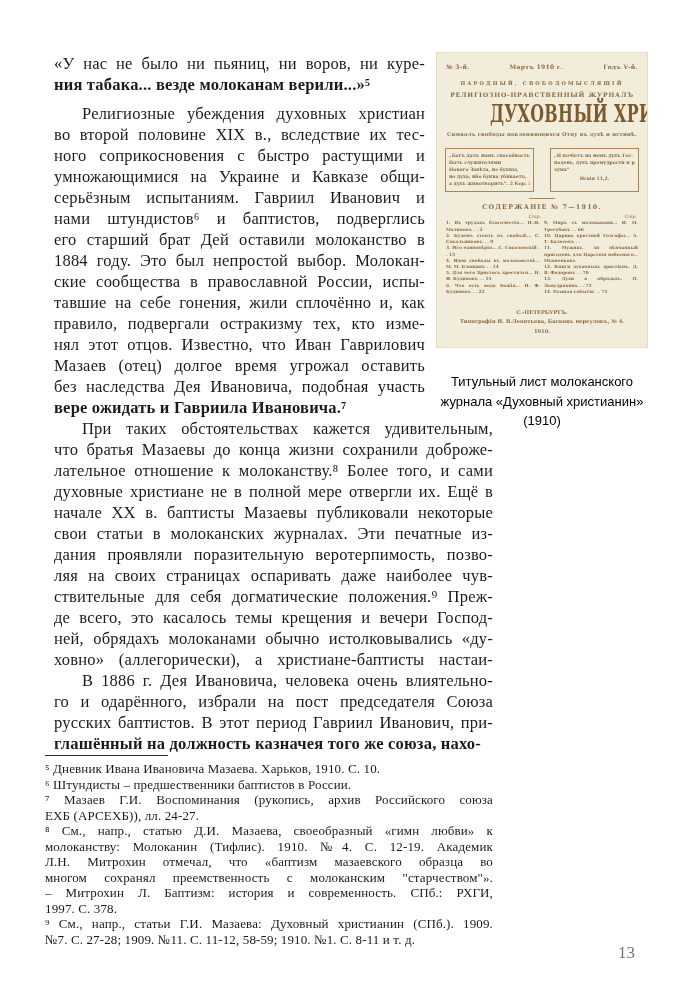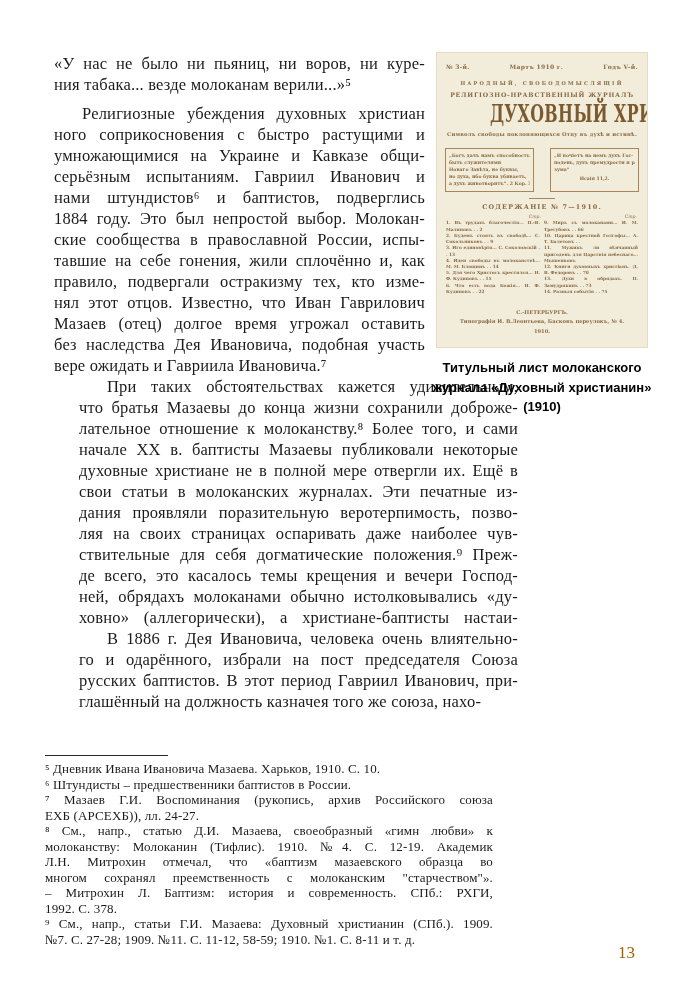--- a/index.html
+++ b/index.html
@@ -7,29 +7,29 @@
     width:696px;height:1000px;background:#ffffff;
     font-family:"Liberation Serif","DejaVu Serif",serif;
     color:#1b1b1b; position:relative; overflow:hidden;
   }
   .page{position:absolute;inset:0;background:#ffffff;}
 
   
   .body-col{position:absolute;left:54px;top:45px;}
   .para{margin:0;}
   .para.narrow{width:371px;margin-top:8px;}
-  .para.wide{width:439px;margin-left:25px;}
+  .para.wide{width:439px;}
   .bline{
     font-size:16.5px;line-height:21px;
     text-align:justify;text-align-last:justify;
     letter-spacing:0.012em;white-space:normal;
     overflow:hidden;height:21px;
   }
   .bline.first-ind{text-indent:28px;}
-  .bline.last{text-align:center;text-align-last:left;}
+  .bline.last{text-align:center;text-align-last:left;font-weight:bold;}
 
   
   .figure{position:absolute;left:436px;top:52px;width:212px;}
   .cover{
     width:212px;height:296px;background:#f2ecdb;
     border:1px solid #e6ddc4; box-sizing:border-box;
     color:#8a6a42; font-family:"DejaVu Serif",serif;
     padding-top:10px; overflow:hidden; position:relative;
   }
   .cover-head{display:flex;justify-content:space-between;padding:0 9px;
@@ -57,69 +57,71 @@
     font-size:4.6px;font-style:italic;}
   .str-row span{width:94px;text-align:right;}
   .toc{display:flex;justify-content:space-between;padding:0 9px;margin-top:1px;height:74px;overflow:hidden;}
   .toc-col{width:94px;font-size:4.3px;line-height:1.45;font-weight:bold;}
   .toc-item{text-align:justify;}
   .publisher{position:absolute;left:0;right:0;bottom:11px;text-align:center;
     font-size:5.2px;line-height:1.8;font-weight:bold;}
 
   
   .caption{
-    margin-top:10px;width:224px;margin-left:-6px;text-align:center;
+    margin-top:24px;width:224px;margin-left:-6px;text-align:center;
     font-family:"Liberation Sans","DejaVu Sans",sans-serif;
-    font-weight:bold;font-size:13px;line-height:19.5px;color:#000;
+    font-weight:normal;font-size:13px;line-height:19.5px;color:#000;
   }
 
   
   .footnotes{position:absolute;left:45px;top:755px;width:448px;}
   .fn-rule{width:123px;border-top:1.6px solid #2a2a2a;margin-bottom:5px;}
   .footnote{margin:0;}
   .fnline{
     font-size:13px;line-height:15.5px;
     text-align:justify;text-align-last:justify;
     overflow:hidden;height:15.5px;letter-spacing:0.01em;
   }
   .fnline.last{text-align:right;text-align-last:left;}
 
-  .page-num{position:absolute;left:618px;top:943px;font-size:17px;color:#a16207;}
+  .page-num{position:absolute;left:618px;top:943px;font-size:17px;color:#737373;}
 </style>
 </head>
 <body>
 
 <div class="page">
 
   <div class="body-col" id="body-col">
       <div class="para narrow">
         <div class="bline">«У нас не было ни пьяниц, ни воров, ни куре-</div>
         <div class="bline last">ния табака... везде молоканам верили...»⁵</div>
       </div>
       <div class="para narrow">
         <div class="bline first-ind">Религиозные убеждения духовных христиан</div>
+        <div class="bline">во второй половине XIX в., вследствие их тес-</div>
         <div class="bline">ного соприкосновения с быстро растущими и</div>
         <div class="bline">умножающимися на Украине и Кавказе общи-</div>
         <div class="bline">серьёзным испытаниям. Гавриил Иванович и</div>
         <div class="bline">нами штундистов⁶ и баптистов, подверглись</div>
+        <div class="bline">его старший брат Дей оставили молоканство в</div>
         <div class="bline">1884 году. Это был непростой выбор. Молокан-</div>
         <div class="bline">ские сообщества в православной России, испы-</div>
         <div class="bline">тавшие на себе гонения, жили сплочённо и, как</div>
         <div class="bline">правило, подвергали остракизму тех, кто изме-</div>
         <div class="bline">нял этот отцов. Известно, что Иван Гаврилович</div>
         <div class="bline">Мазаев (отец) долгое время угрожал оставить</div>
         <div class="bline">без наследства Дея Ивановича, подобная участь</div>
         <div class="bline last">вере ожидать и Гавриила Ивановича.⁷</div>
       </div>
       <div class="para wide">
         <div class="bline first-ind">При таких обстоятельствах кажется удивительным,</div>
         <div class="bline">что братья Мазаевы до конца жизни сохранили доброже-</div>
         <div class="bline">лательное отношение к молоканству.⁸ Более того, и сами</div>
+        <div class="bline">духовные христиане не в полной мере отвергли их. Ещё в</div>
         <div class="bline">начале XX в. баптисты Мазаевы публиковали некоторые</div>
-        <div class="bline">духовные христиане не в полной мере отвергли их. Ещё в</div>
         <div class="bline">свои статьи в молоканских журналах. Эти печатные из-</div>
         <div class="bline">дания проявляли поразительную веротерпимость, позво-</div>
         <div class="bline">ляя на своих страницах оспаривать даже наиболее чув-</div>
         <div class="bline">ствительные для себя догматические положения.⁹ Преж-</div>
         <div class="bline">де всего, это касалось темы крещения и вечери Господ-</div>
         <div class="bline">ней, обрядахъ молоканами обычно истолковывались «ду-</div>
         <div class="bline">ховно» (аллегорически), а христиане-баптисты настаи-</div>
       </div>
       <div class="para wide">
         <div class="bline first-ind">В 1886 г. Дея Ивановича, человека очень влиятельно-</div>
@@ -206,21 +208,21 @@
         <div class="footnote">
           <div class="fnline">⁷ Мазаев Г.И. Воспоминания (рукопись, архив Российского союза</div>
           <div class="fnline last">ЕХБ (АРСЕХБ)), лл. 24-27.</div>
         </div>
         <div class="footnote">
           <div class="fnline">⁸ См., напр., статью Д.И. Мазаева, своеобразный «гимн любви» к</div>
           <div class="fnline">молоканству: Молоканин (Тифлис). 1910. №4. С. 12-19. Академик</div>
           <div class="fnline">Л.Н. Митрохин отмечал, что «баптизм мазаевского образца во</div>
           <div class="fnline">многом сохранял преемственность с молоканским "старчеством"».</div>
           <div class="fnline">– Митрохин Л. Баптизм: история и современность. СПб.: РХГИ,</div>
-          <div class="fnline last">1992. С. 378.</div>
+          <div class="fnline last">1997. С. 378.</div>
         </div>
         <div class="footnote">
           <div class="fnline">⁹ См., напр., статьи Г.И. Мазаева: Духовный христианин (СПб.). 1909.</div>
           <div class="fnline last">№7. С. 27-28; 1909. №11. С. 11-12, 58-59; 1910. №1. С. 8-11 и т. д.</div>
         </div>
       </div>
   </div>
 
   <div class="page-num">13</div>
 </div>

